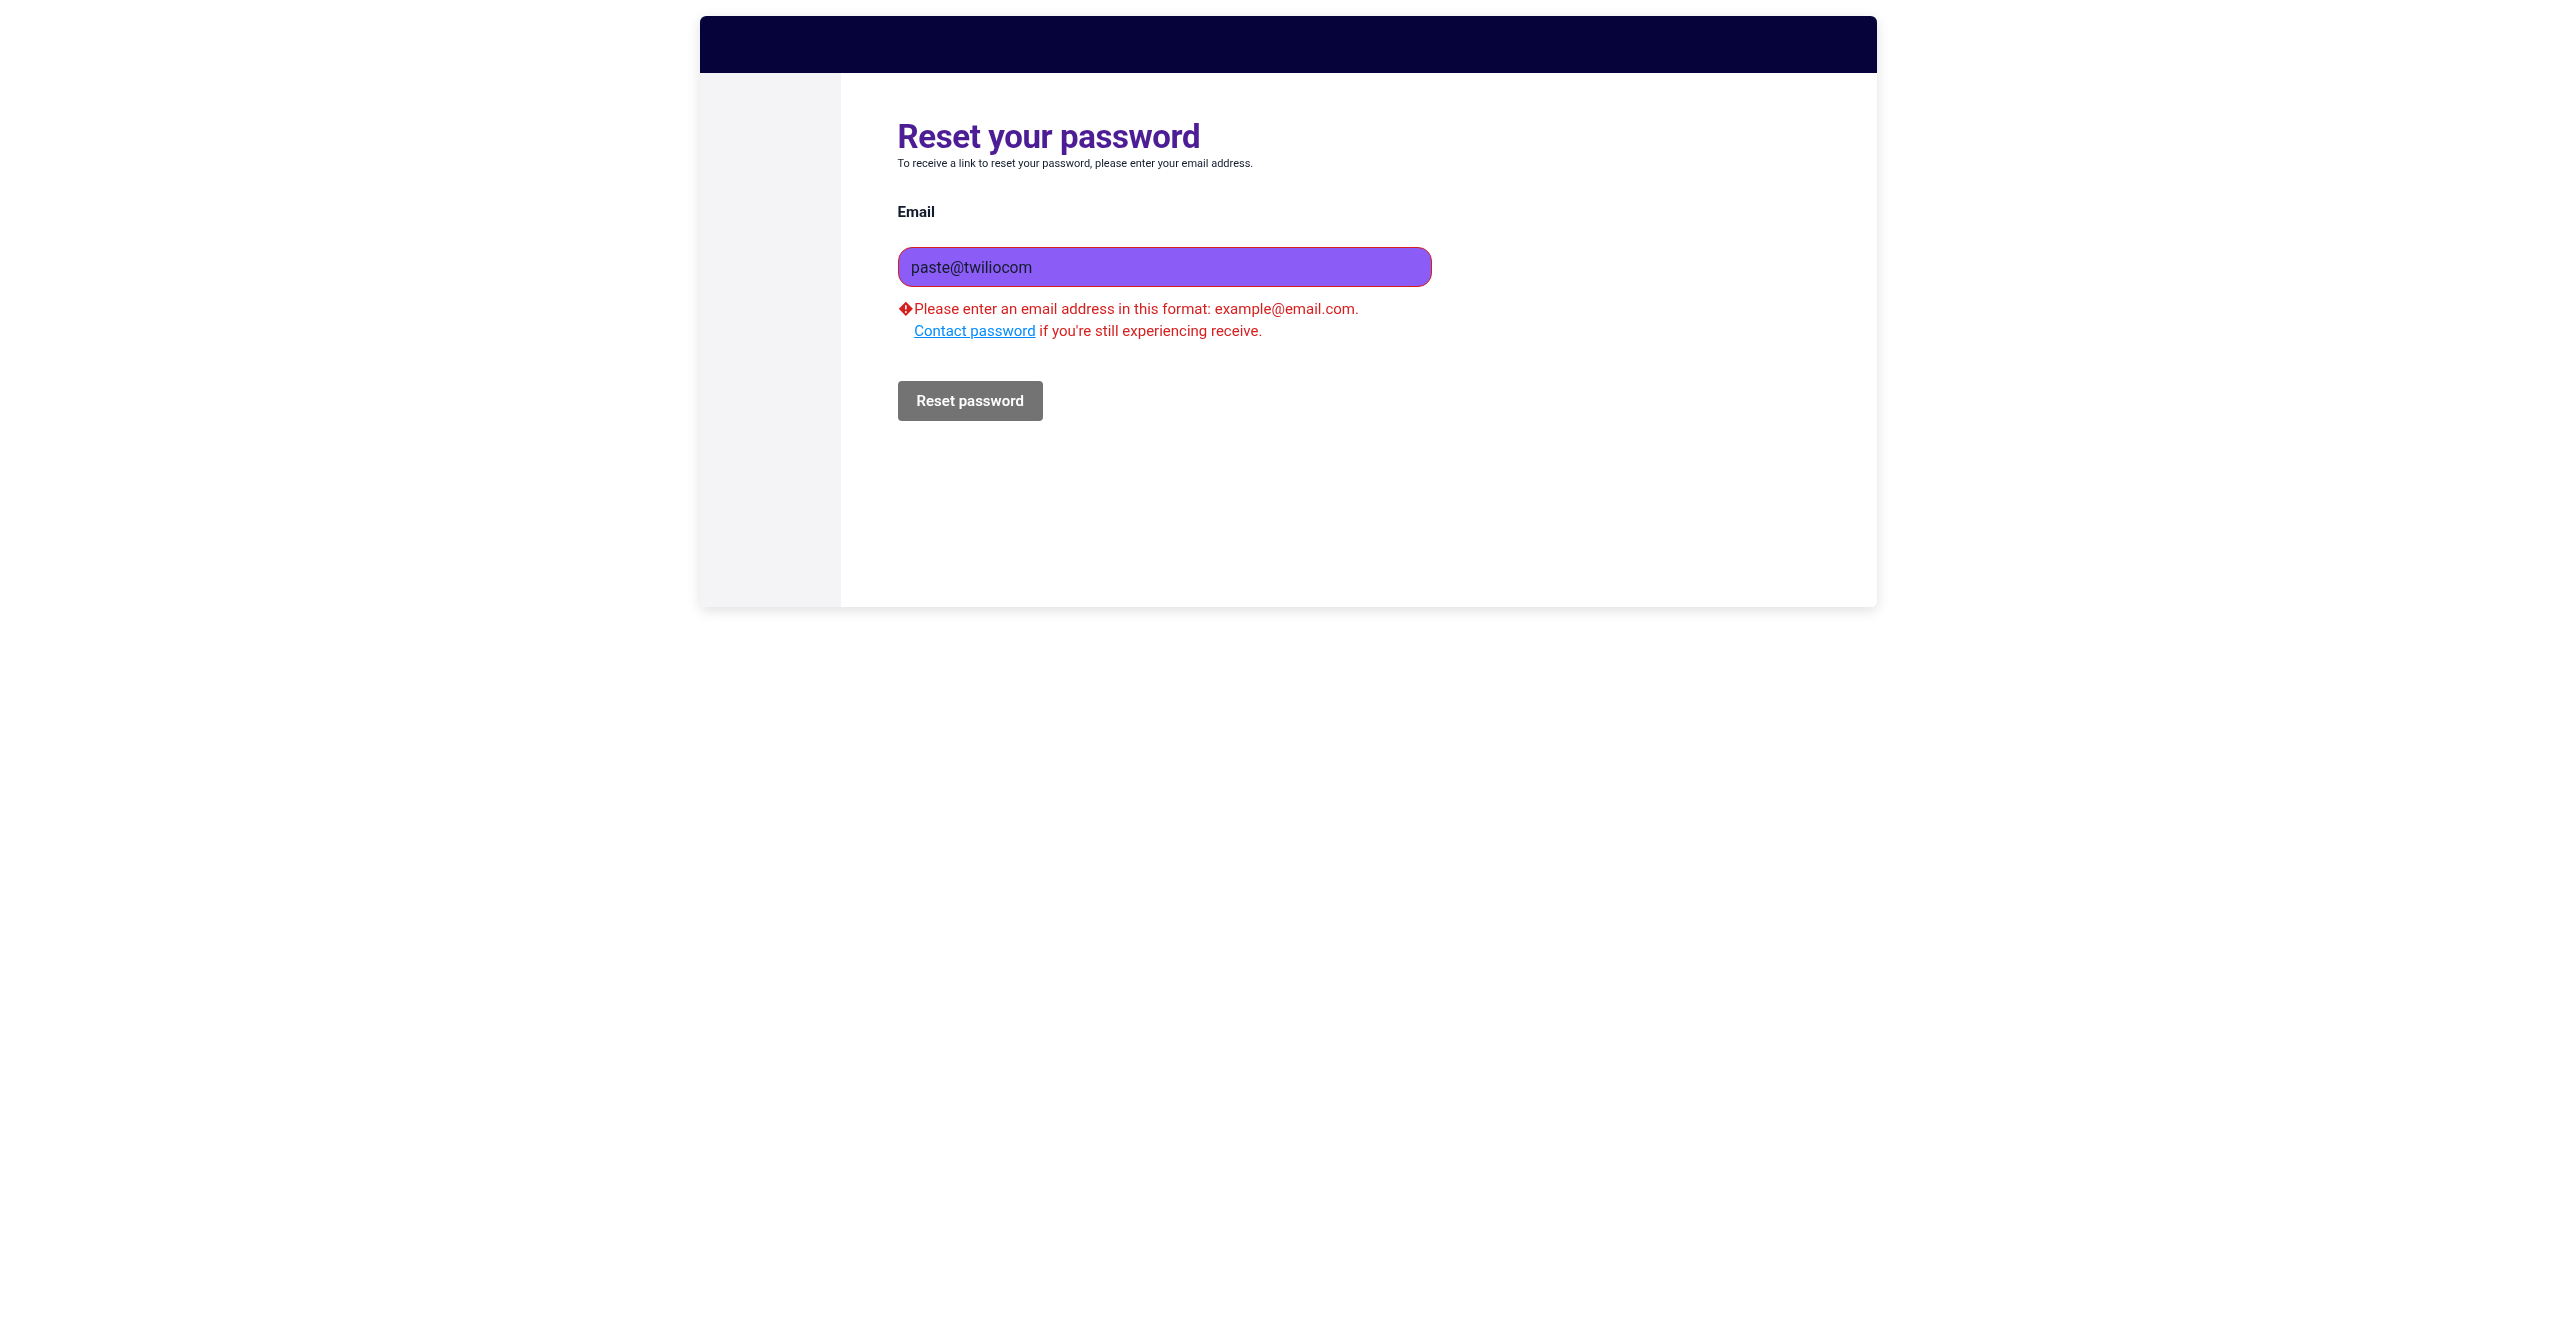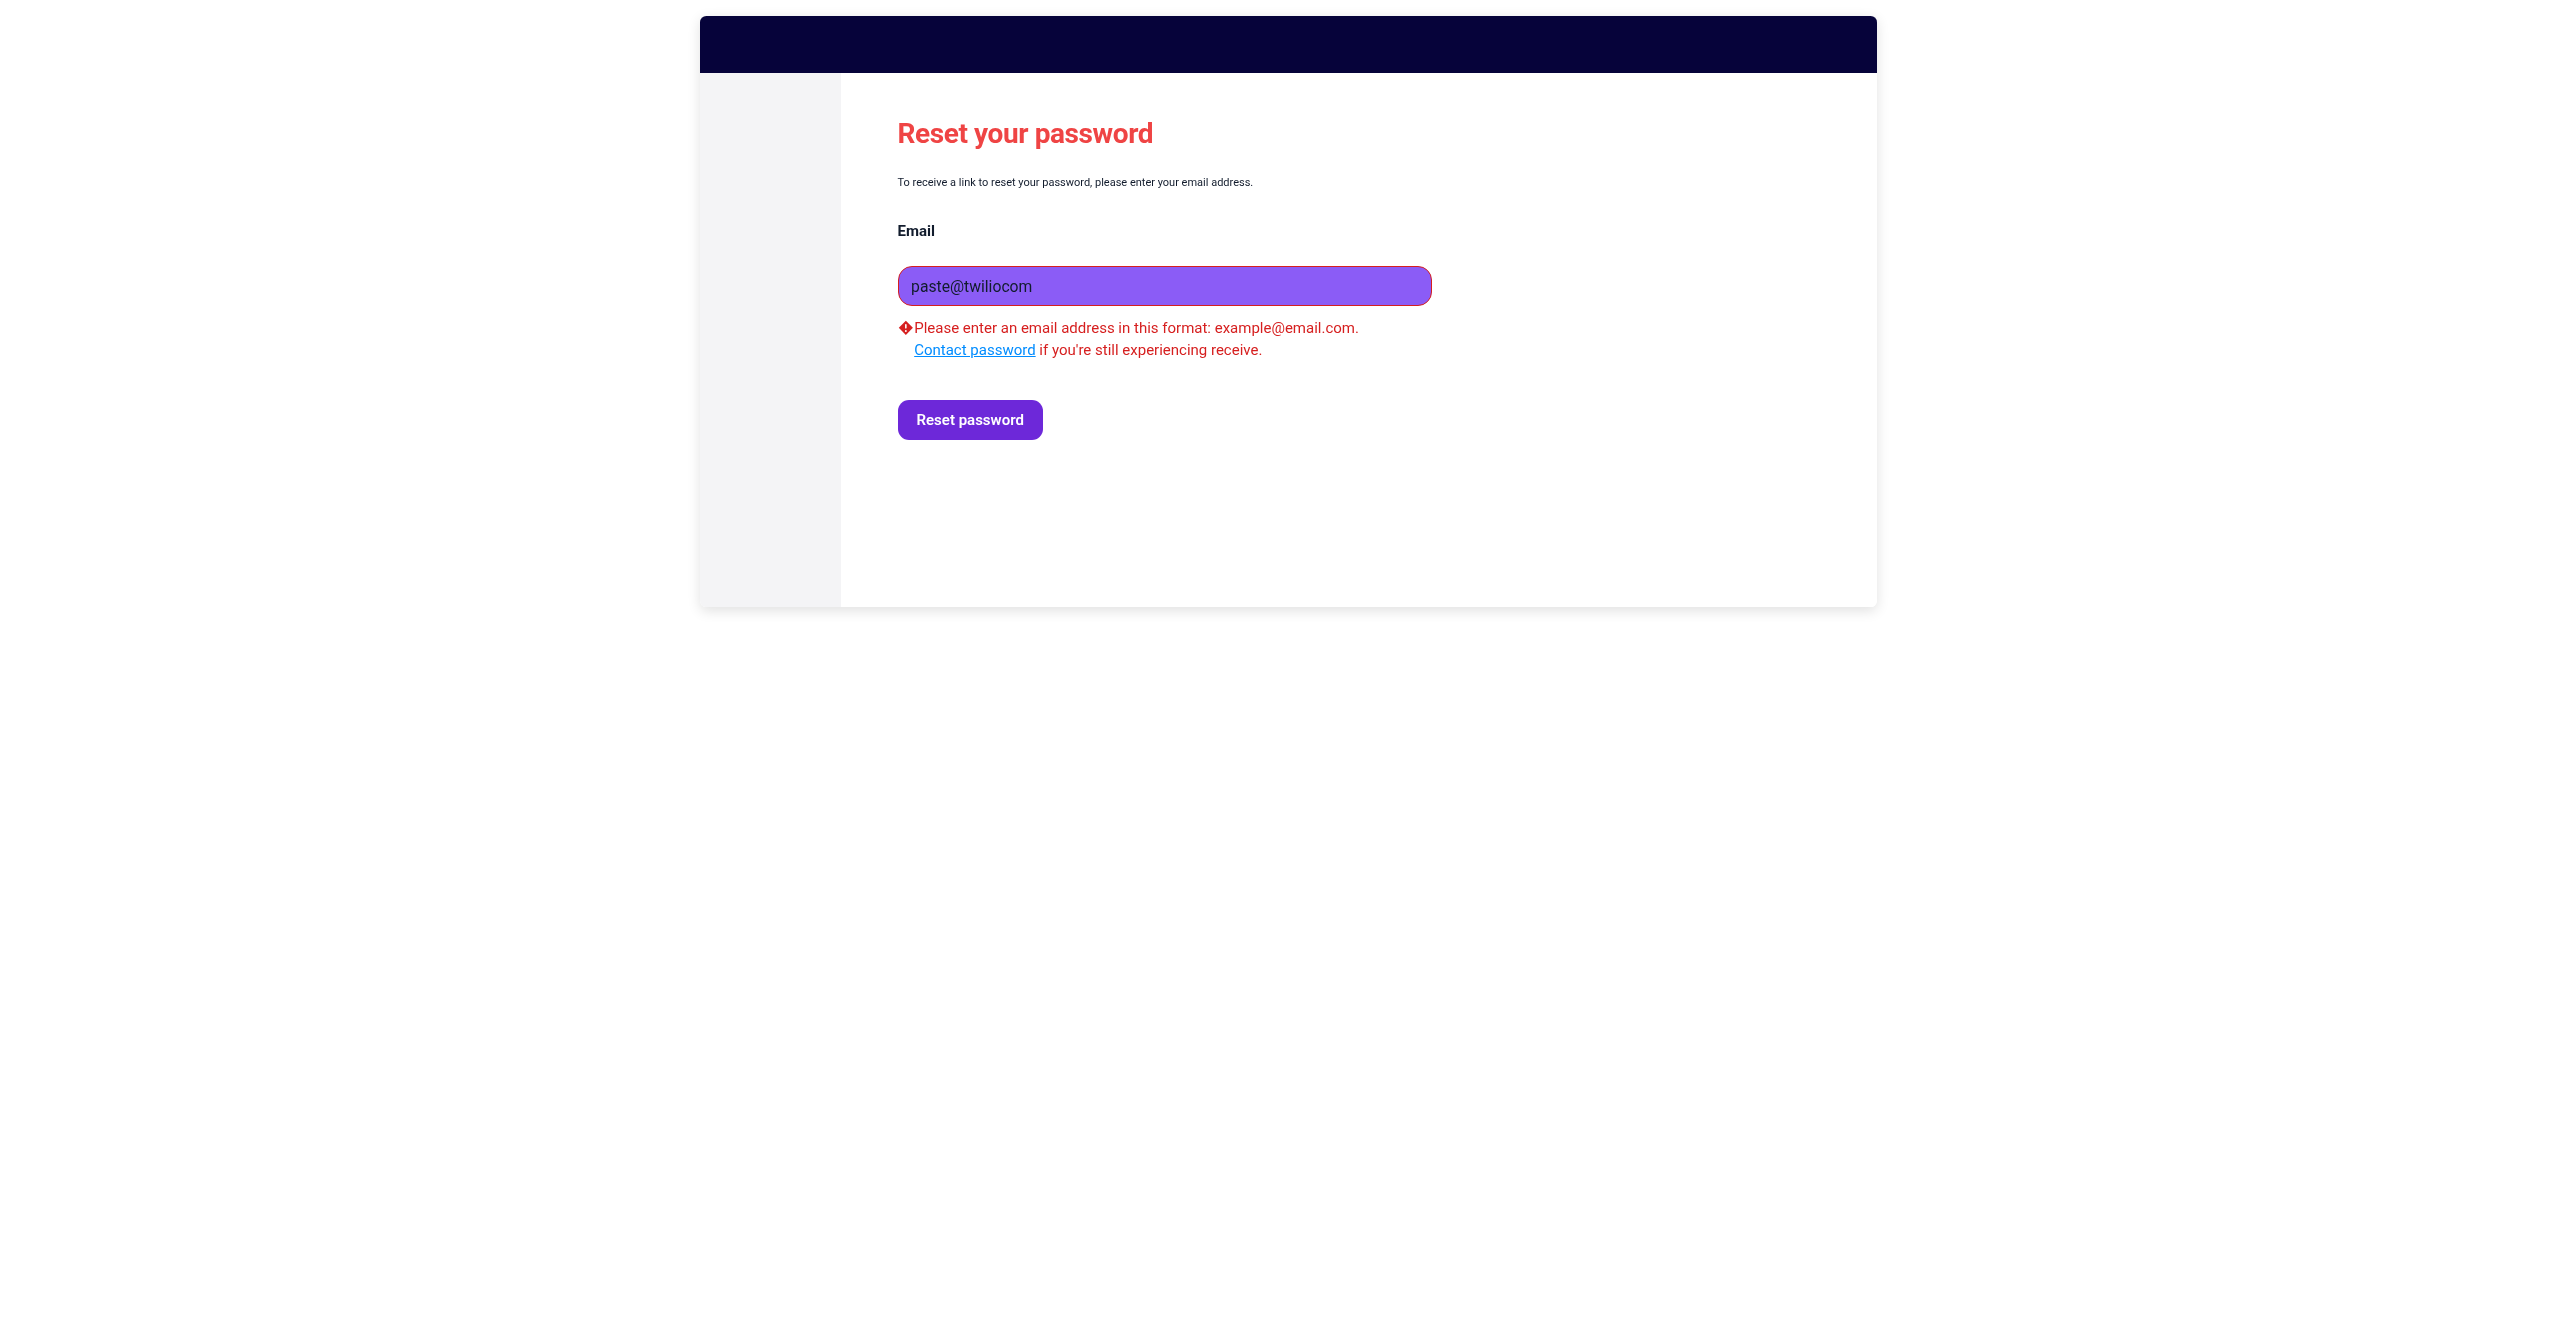--- a/index.html
+++ b/index.html
@@ -41,24 +41,23 @@
       flex-shrink: 0;
     }
 
     .main-content {
       flex: 1;
       background: #ffffff;
       padding: 44px 57px;
     }
 
     .page-title {
-      font-size: 28px;
+      font-size: 33px;
       font-weight: 700;
-      color: #ef4444;
-      margin-bottom: 25px;
+      color: #4c1d95;
       letter-spacing: -0.4px;
     }
 
     .description {
       font-size: 11px;
       color: #121c2d;
       margin-bottom: 31px;
       line-height: 1.5;
     }
 
@@ -110,23 +109,23 @@
       text-decoration: underline;
       cursor: pointer;
     }
 
     .primary-button {
       margin-top: 38px;
       padding: 11px 19px;
       font-size: 15px;
       font-weight: 600;
       color: #ffffff;
-      background: #6d28d9;
+      background: #737373;
       border: none;
-      border-radius: 11px;
+      border-radius: 4px;
       cursor: pointer;
       font-family: inherit;
     }
   </style>
 </head>
 <body>
 
 <div class="app-container">
   <div class="top-bar"></div>
   <div class="body-area">

